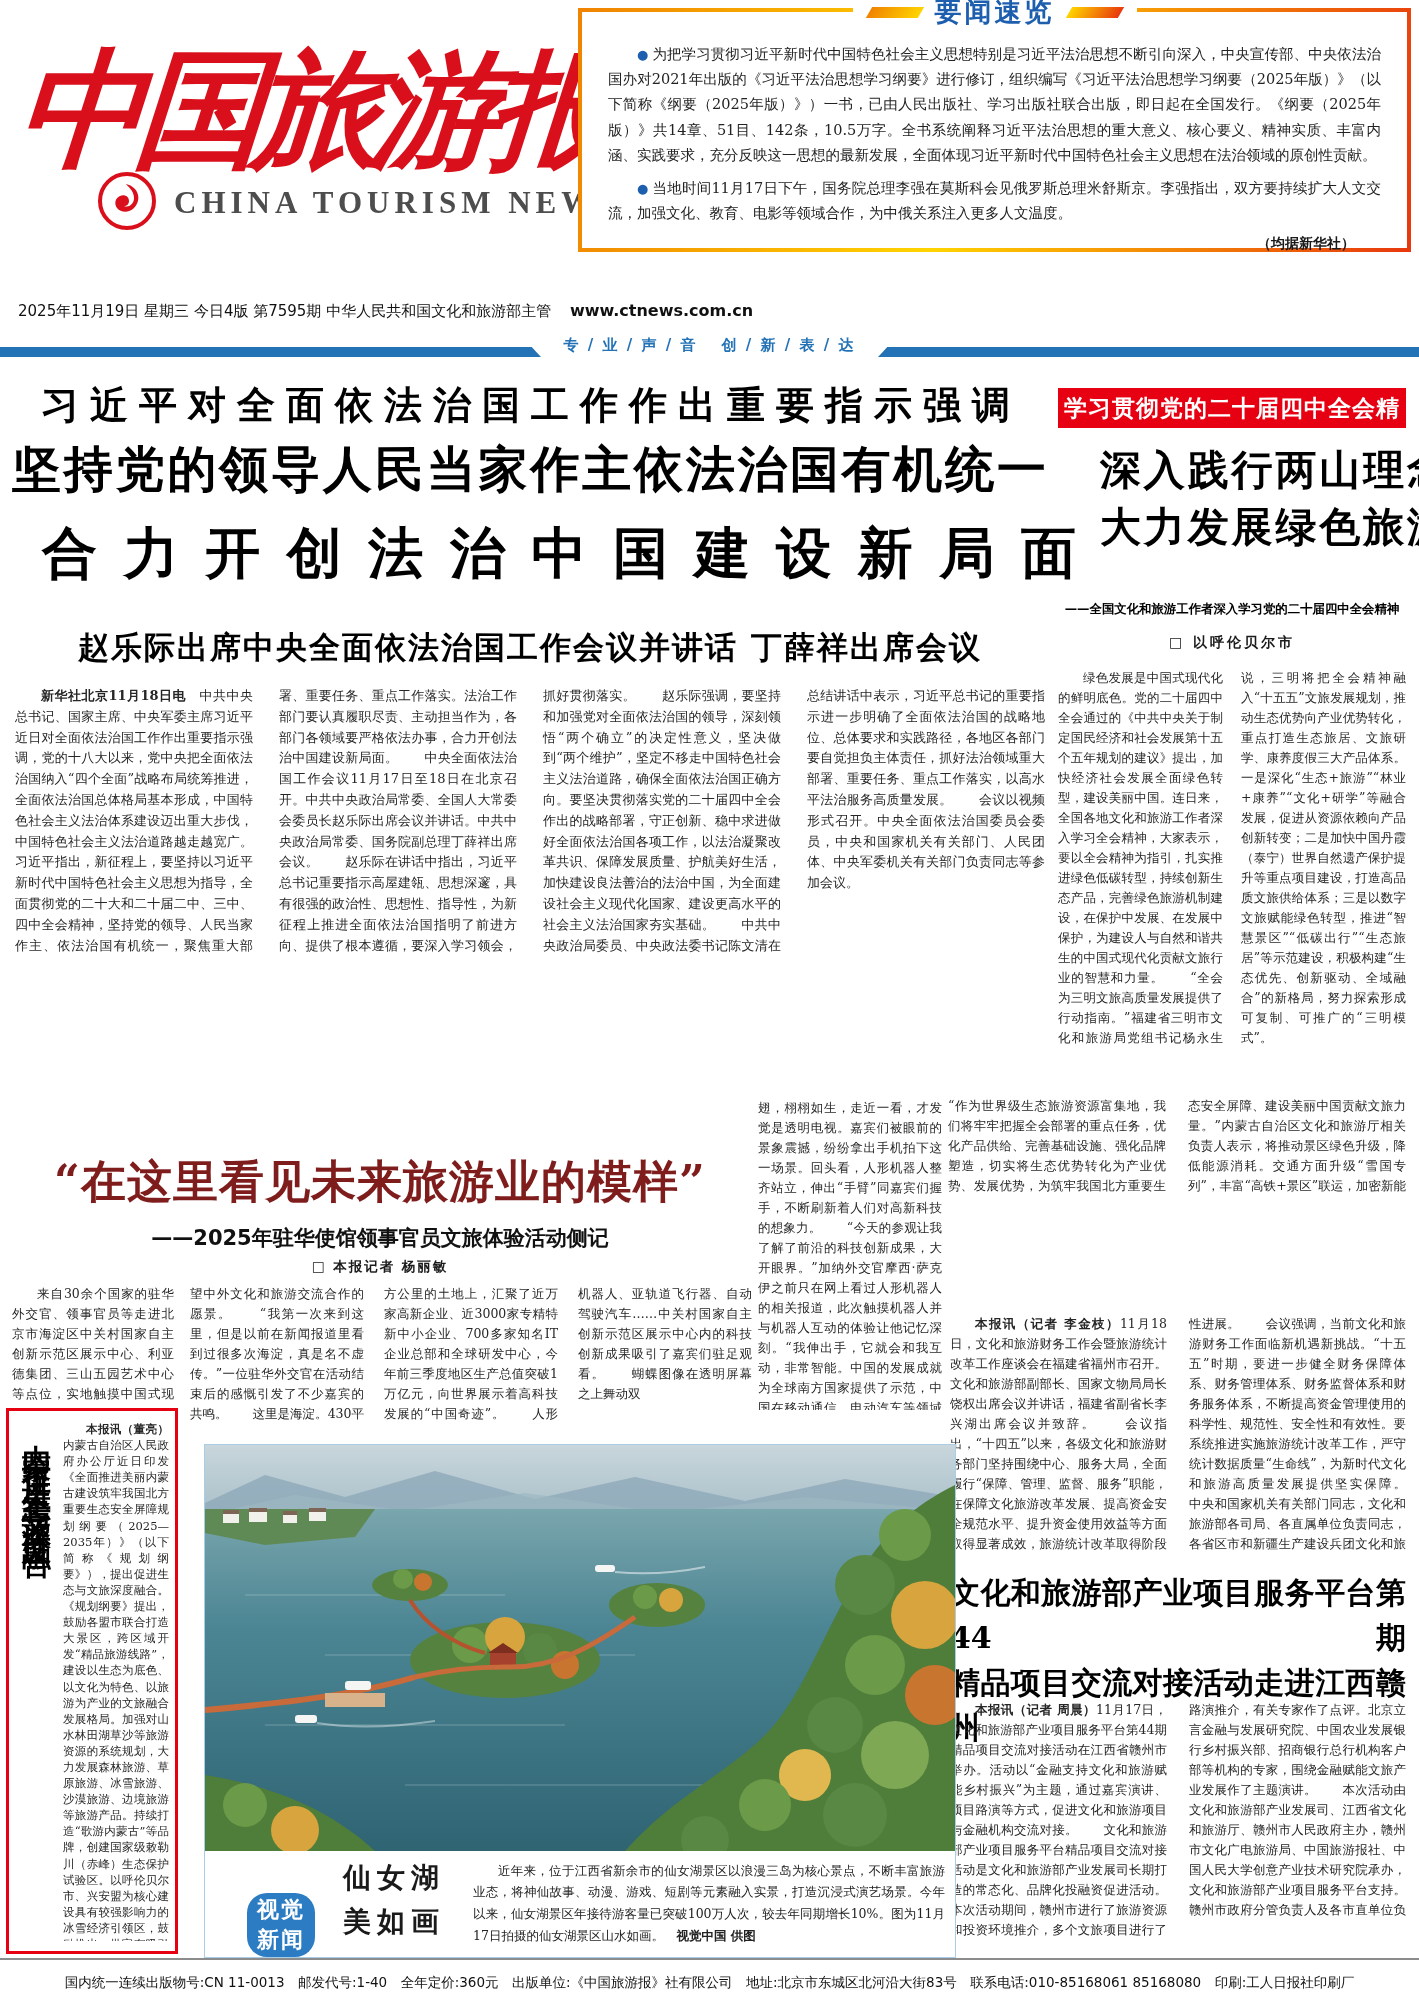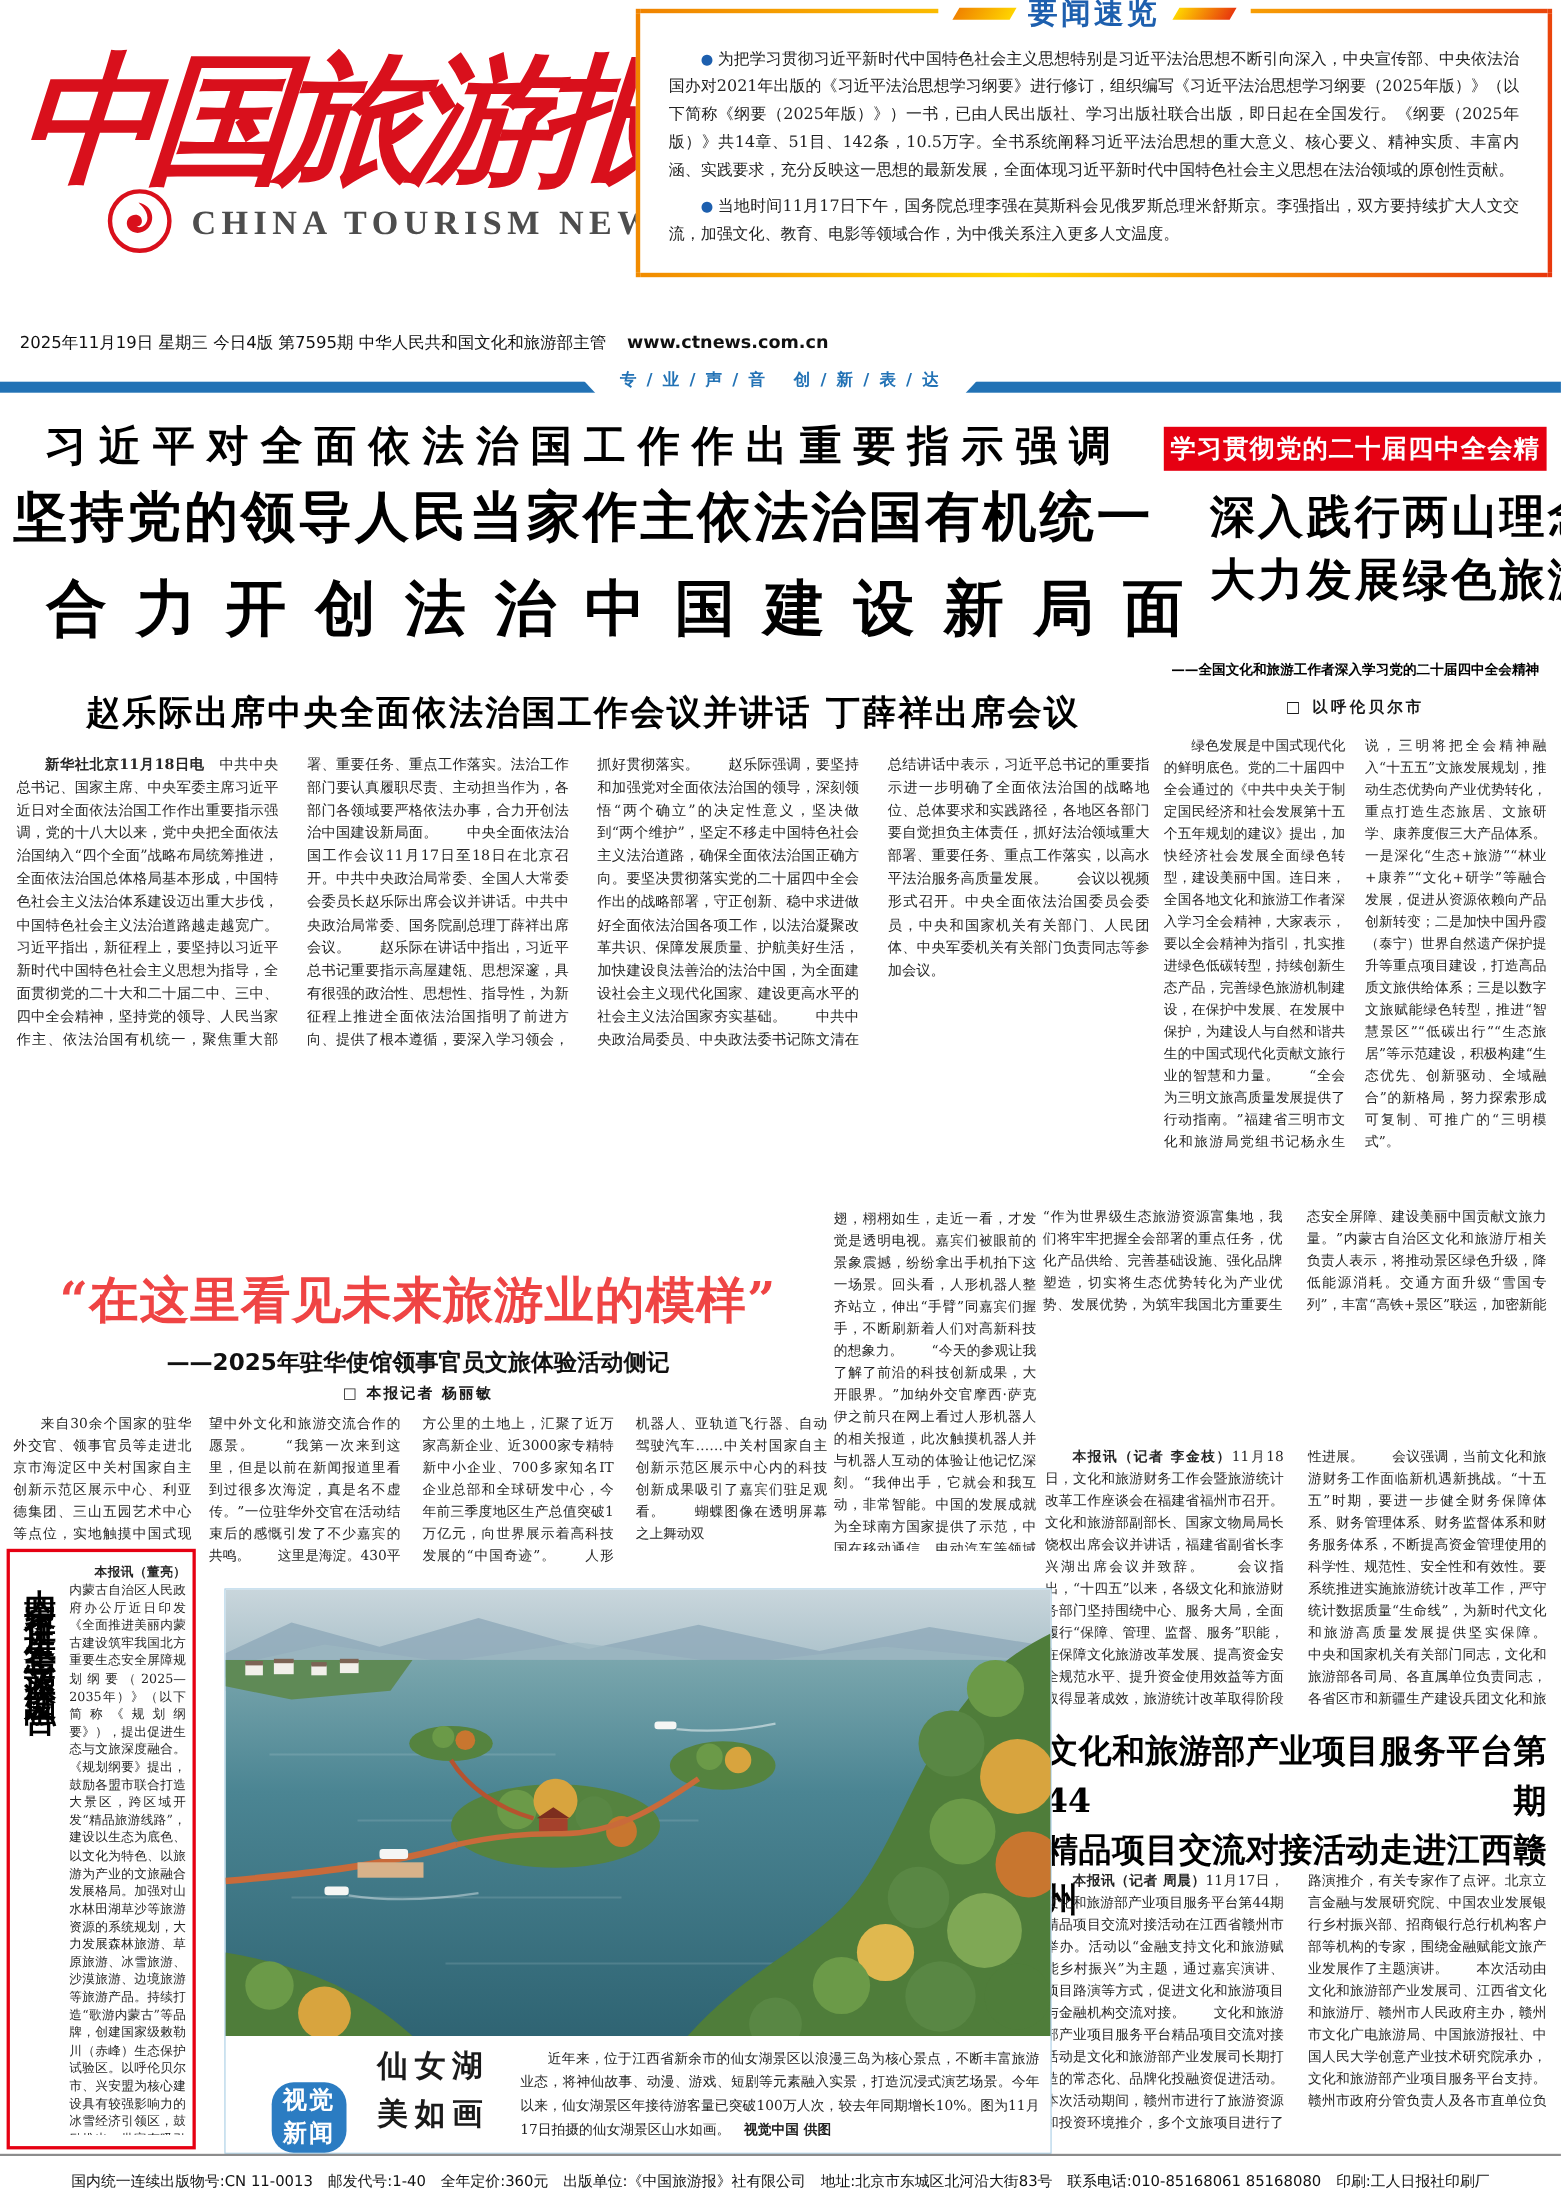--- a/index.html
+++ b/index.html
@@ -63,21 +63,21 @@
 
   
   .rbadge { left:1058px; top:388px; width:348px; height:40px; background:#e60012; color:#ffffff; font-size:23px; font-weight:bold; text-align:center; line-height:40px; letter-spacing:1px; }
   .rheadline { left:1100px; top:442px; width:348px; font-size:41px; font-weight:900; line-height:1.38; color:#000; text-align:justify; text-align-last:justify; }
   .rsubtitle { left:1054px; top:601px; width:356px; text-align:center; font-size:12.4px; font-weight:bold; white-space:nowrap; color:#000; }
   .rbyline { left:1058px; top:634px; width:348px; text-align:center; font-size:14px; font-weight:bold; letter-spacing:3px; }
   .rbody { left:1058px; top:668px; width:348px; height:420px; column-count:2; column-gap:18px; font-size:12.5px; text-indent:2em; }
   .rbody2 { left:948px; top:1096px; width:458px; height:118px; column-count:2; column-gap:22px; font-size:12.5px; }
 
   
-  .fheadline { left:10px; top:1152px; width:740px; text-align:center; font-size:45px; font-weight:900; color:#ef4444; letter-spacing:1px; }
+  .fheadline { left:10px; top:1152px; width:740px; text-align:center; font-size:45px; font-weight:900; color:#7f1d1d; letter-spacing:1px; }
   .fsubtitle { left:10px; top:1224px; width:740px; text-align:center; font-size:21px; font-weight:bold; color:#111; }
   .fbyline { left:10px; top:1258px; width:740px; text-align:center; font-size:13.5px; font-weight:bold; letter-spacing:2px; }
   .fcol1 { left:12px; top:1284px; width:162px; height:118px; font-size:12.5px; text-indent:2em; }
   .fcols { left:190px; top:1284px; width:562px; height:158px; column-count:3; column-gap:20px; font-size:12.5px; }
   .fcol5 { left:758px; top:1098px; width:184px; height:312px; font-size:12.5px; }
 
   
   .finheadline { left:950px; top:1222px; width:456px; font-size:30px; font-weight:900; line-height:1.38; color:#000; text-align:justify; text-align-last:justify; }
   .finbody { left:950px; top:1314px; width:456px; height:244px; column-count:2; column-gap:22px; font-size:12.5px; text-indent:2em; }
   .gzheadline { left:950px; top:1570px; width:456px; font-size:30px; font-weight:900; line-height:1.5; color:#000; text-align:justify; text-align-last:justify; }
@@ -123,20 +123,21 @@
   </div>
 
   <div class="abs newsbox">
     <div class="newsbox-title">
       <span class="title-wing"></span>
       <span>要闻速览</span>
       <span class="title-wing r"></span>
     </div>
     <p class="brief-item"><span class="bullet">●</span><span>为把学习贯彻习近平新时代中国特色社会主义思想特别是习近平法治思想不断引向深入，中央宣传部、中央依法治国办对2021年出版的《习近平法治思想学习纲要》进行修订，组织编写《习近平法治思想学习纲要（2025年版）》（以下简称《纲要（2025年版）》）一书，已由人民出版社、学习出版社联合出版，即日起在全国发行。《纲要（2025年版）》共14章、51目、142条，10.5万字。全书系统阐释习近平法治思想的重大意义、核心要义、精神实质、丰富内涵、实践要求，充分反映这一思想的最新发展，全面体现习近平新时代中国特色社会主义思想在法治领域的原创性贡献。</span></p>
     <p class="brief-item"><span class="bullet">●</span><span>当地时间11月17日下午，国务院总理李强在莫斯科会见俄罗斯总理米舒斯京。李强指出，双方要持续扩大人文交流，加强文化、教育、电影等领域合作，为中俄关系注入更多人文温度。</span></p>
+    <div class="brief-attrib">（均据新华社）</div>
   </div>
 
   <div class="abs divider">
     <div class="bar"></div>
     <div class="notch">专 / 业 / 声 / 音　 创 / 新 / 表 / 达</div>
   </div>
 
   <div class="abs kicker serif">习近平对全面依法治国工作作出重要指示强调</div>
   <div class="abs headline1">坚持党的领导人民当家作主依法治国有机统一</div>
   <div class="abs headline2">合力开创法治中国建设新局面</div>

